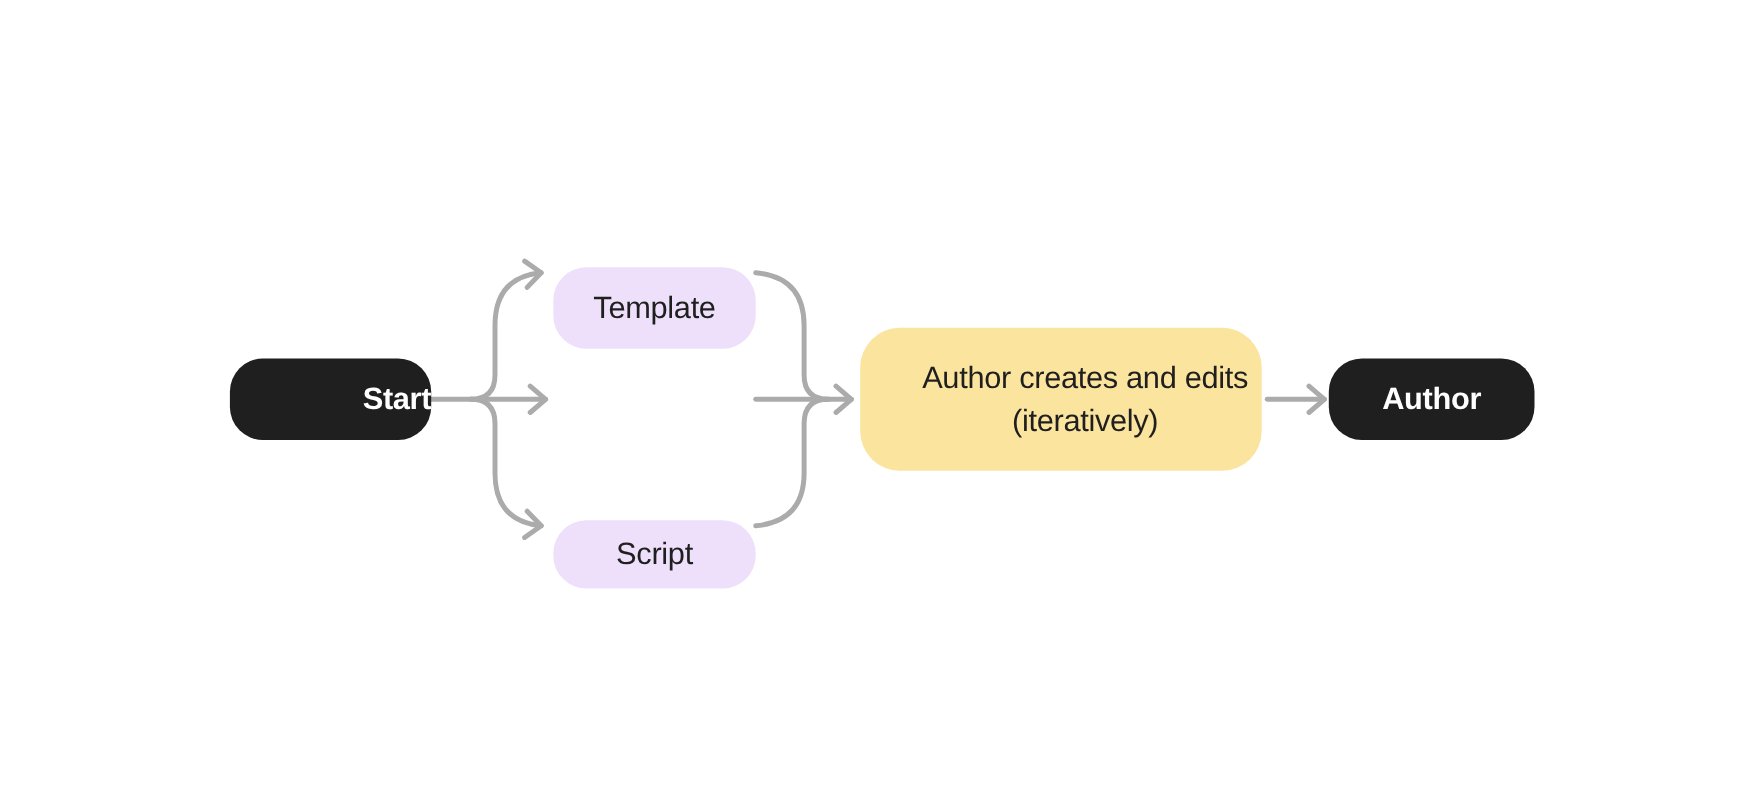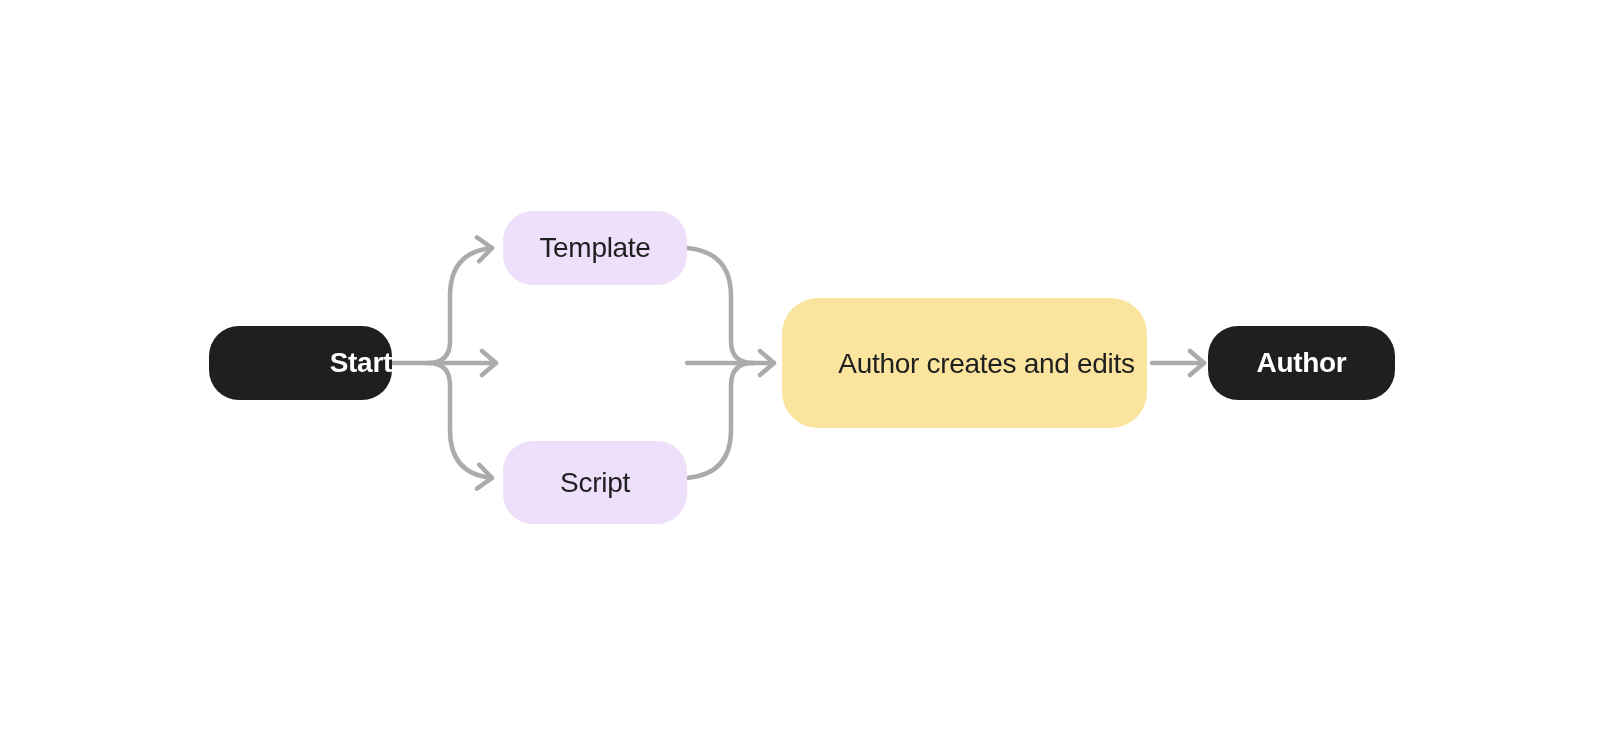--- a/index.html
+++ b/index.html
@@ -42,35 +42,36 @@
     white-space: nowrap;
   }
   .node.dark {
     background: var(--node-dark, #1f1f1f);
     color: var(--text-light, #ffffff);
     font-weight: 700;
   }
   .node.purple {
     background: var(--node-purple, #eee0fa);
     font-weight: 400;
+    margin-top: 32px;
   }
   .node.yellow {
     background: var(--node-yellow, #fae49e);
     font-weight: 400;
     border-radius: 36px;
     padding-left: 44px;
   }
   .node.yellow .lines {
     text-align: center;
     line-height: 39px;
   }
   #node-start    { left: 209px;  top: 326px; width: 183px; height: 74px; justify-content: flex-end; }
   #node-template { left: 503px;  top: 211px; width: 184px; height: 74px; }
   #node-library  { left: 503px;  top: 326px; width: 184px; height: 74px; }
-  #node-script   { left: 503px;  top: 441px; width: 184px; height: 83px; }
+  #node-script   { left: 503px;  top: 441px; width: 184px; height: 62px; }
   #node-author   { left: 782px;  top: 298px; width: 365px; height: 130px; }
   #node-finish   { left: 1208px; top: 326px; width: 187px; height: 74px; }
 </style>
 </head>
 <body>
 
 <div class="canvas">
 
   <svg class="connectors" viewBox="0 0 1600 730" xmlns="http://www.w3.org/2000/svg" aria-hidden="true">
     <defs>
@@ -96,20 +97,21 @@
   </div>
 
 
   <div class="node purple" id="node-script">
     <span>Script</span>
   </div>
 
   <div class="node yellow" id="node-author">
     <div class="lines">
       <div>Author creates and edits</div>
+      <div>(iteratively)</div>
     </div>
   </div>
 
   <div class="node dark" id="node-finish">
     <span>Author</span>
   </div>
 
 </div>
 
 </body></html>

